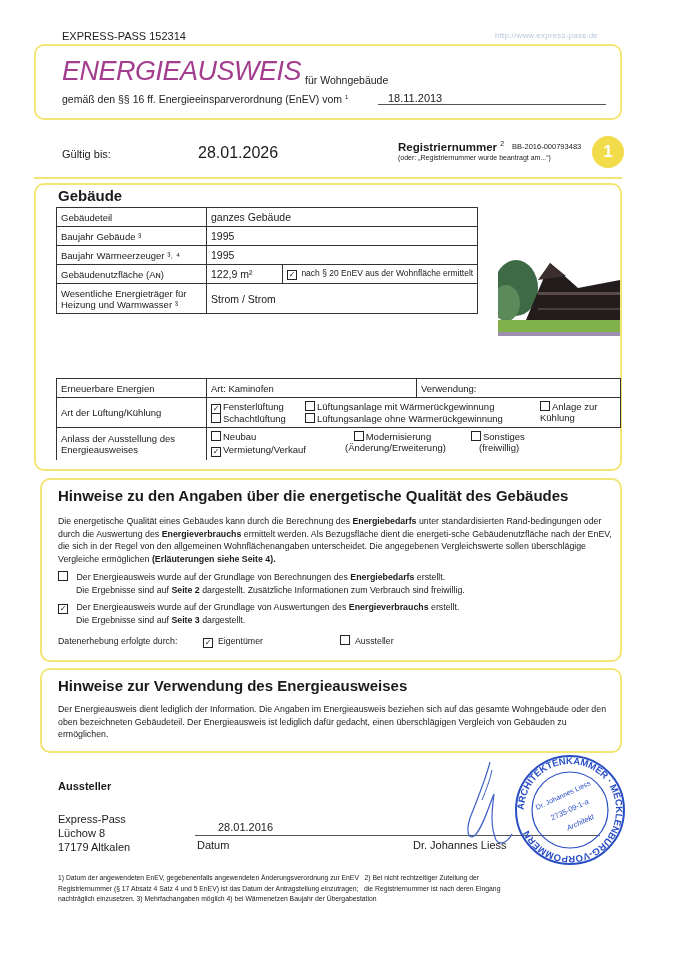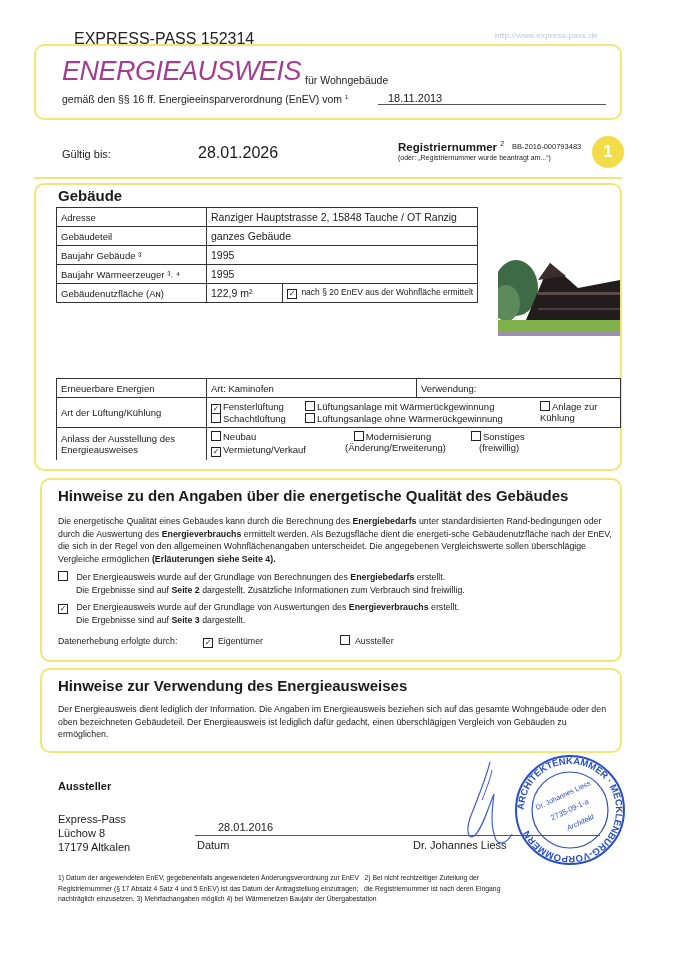--- a/index.html
+++ b/index.html
@@ -1,18 +1,18 @@
 <!DOCTYPE html>
 <html><head>
 <meta charset="utf-8">
 <style>
   html, body { margin:0; padding:0; background:#ffffff; }
   body { width:688px; height:960px; position:relative; overflow:hidden; font-family:"Liberation Sans", sans-serif; color:#1a1a1a; }
   .abs { position:absolute; }
-  .topid { left:62px; top:30px; font-size:16px; color:#222;margin-left:12px; }
+  .topid { left:62px; top:30px; font-size:11px; color:#222; }
   .url { left:495px; top:31px; font-size:8px; color:#b9c6db; letter-spacing:0.2px; }
   .box { position:absolute; border:2px solid #f3e575; border-radius:10px; box-sizing:border-box; }
   #box-title { left:34px; top:44px; width:588px; height:76px; }
   .title { left:62px; top:56px; font-size:27px; font-style:italic; color:#a33d8e; font-family:"Liberation Sans", sans-serif; letter-spacing:-0.5px; }
   .title-sub { left:305px; top:74px; font-size:10.5px; color:#222; }
   .enev-line { left:62px; top:93px; font-size:10.5px; color:#222; }
   .enev-date { left:378px; top:92px; font-size:11px; width:228px; border-bottom:1px solid #555; padding-left:10px; box-sizing:border-box; }
   .valid-label { left:62px; top:148px; font-size:11px;text-align:center; }
   .valid-date { left:198px; top:144px; font-size:16px;text-align:center; }
   .reg-label { left:398px; top:140px; font-size:11.5px; font-weight:bold; }
@@ -58,39 +58,39 @@
 <div class="abs reg-note">(oder: „Registriernummer wurde beantragt am...“)</div>
 <div class="abs page-badge">1</div>
 <div class="abs sep"></div>
 
 <div class="box" id="box-building"></div>
 <div class="abs h-building">Gebäude</div>
 
 <table class="bt">
   <tbody>
   <tr>
-    <td class="l">Adresse</td>
-    <td colspan="2">Ranziger Hauptstrasse 2, 15848 Tauche / OT Ranzig</td>
-  </tr>
-  <tr>
     <td class="l">Gebäudeteil</td>
     <td colspan="2">ganzes Gebäude</td>
   </tr>
   <tr>
     <td class="l">Baujahr Gebäude ³</td>
     <td colspan="2">1995</td>
   </tr>
   <tr>
     <td class="l">Baujahr Wärmeerzeuger ³˒ ⁴</td>
     <td colspan="2">1995</td>
   </tr>
   <tr>
     <td class="l">Gebäudenutzfläche (Aɴ)</td>
     <td style="width:76px">122,9 m²</td>
     <td style="font-size:8.5px"><span class="cb">✓</span> <span>nach § 20 EnEV aus der Wohnfläche ermittelt</span></td>
+  </tr>
+  <tr>
+    <td class="l ff" style="height:30px">Wesentliche Energieträger für Heizung und Warmwasser ³</td>
+    <td colspan="2">Strom / Strom</td>
   </tr>
 </tbody>
   </table>
 
 <table class="bt" style="top:378px">
   <tbody>
       <tr>
     <td class="l">Erneuerbare Energien</td>
     <td style="width:210px;font-size:9.5px">Art: Kaminofen</td>
     <td style="width:204px;font-size:9.5px">Verwendung:</td>

